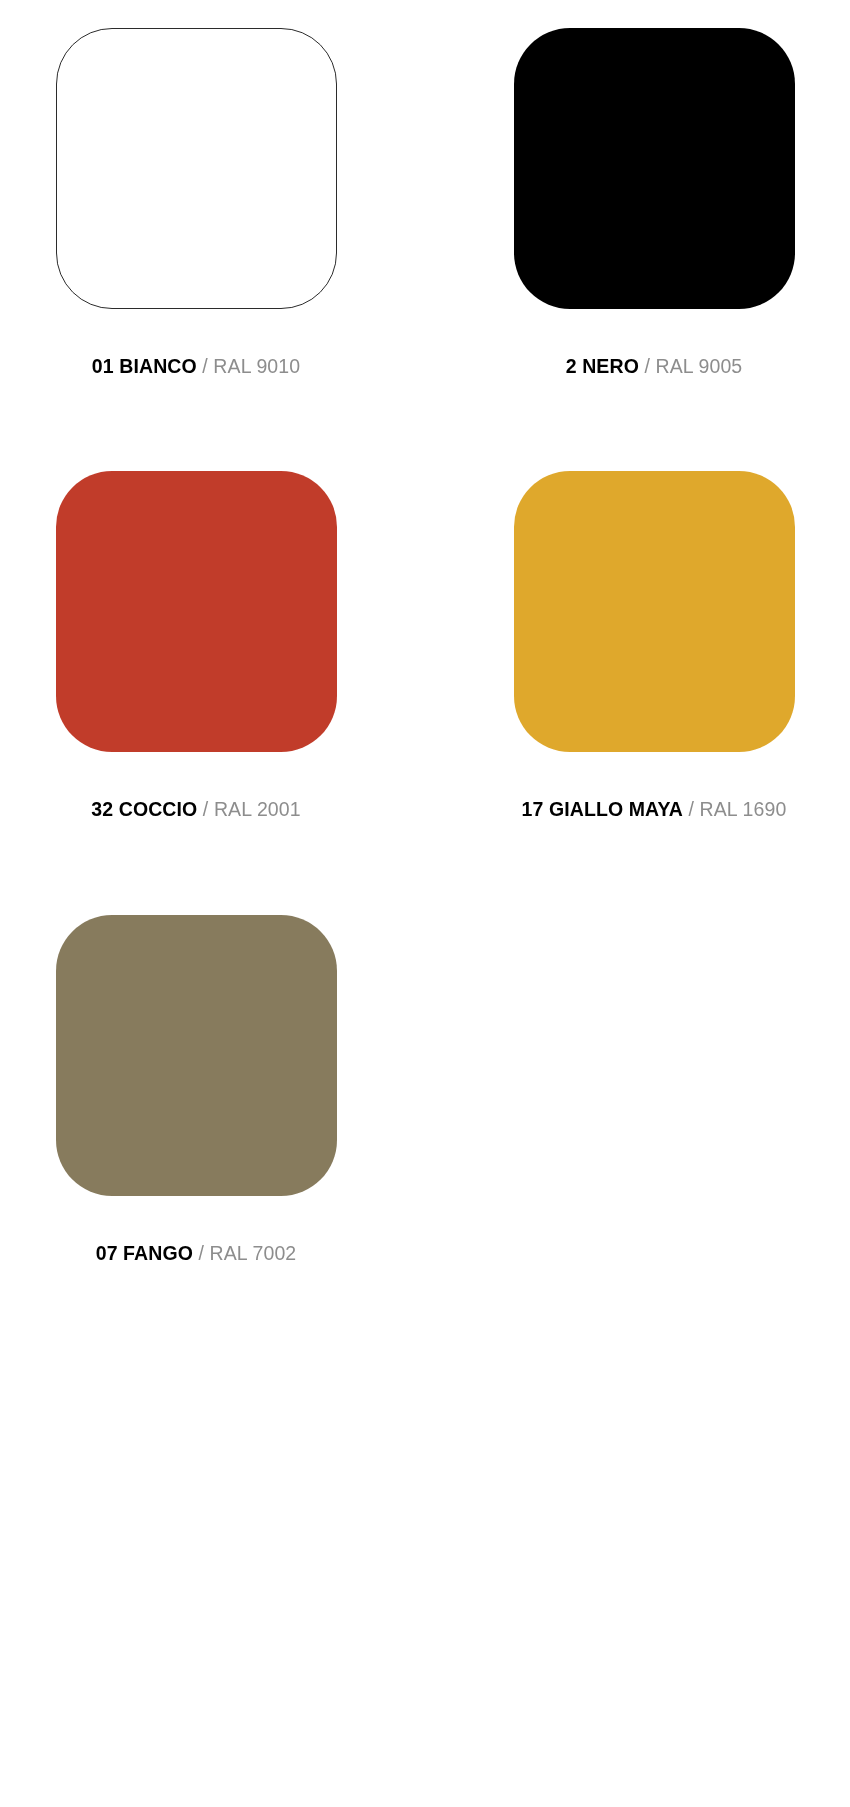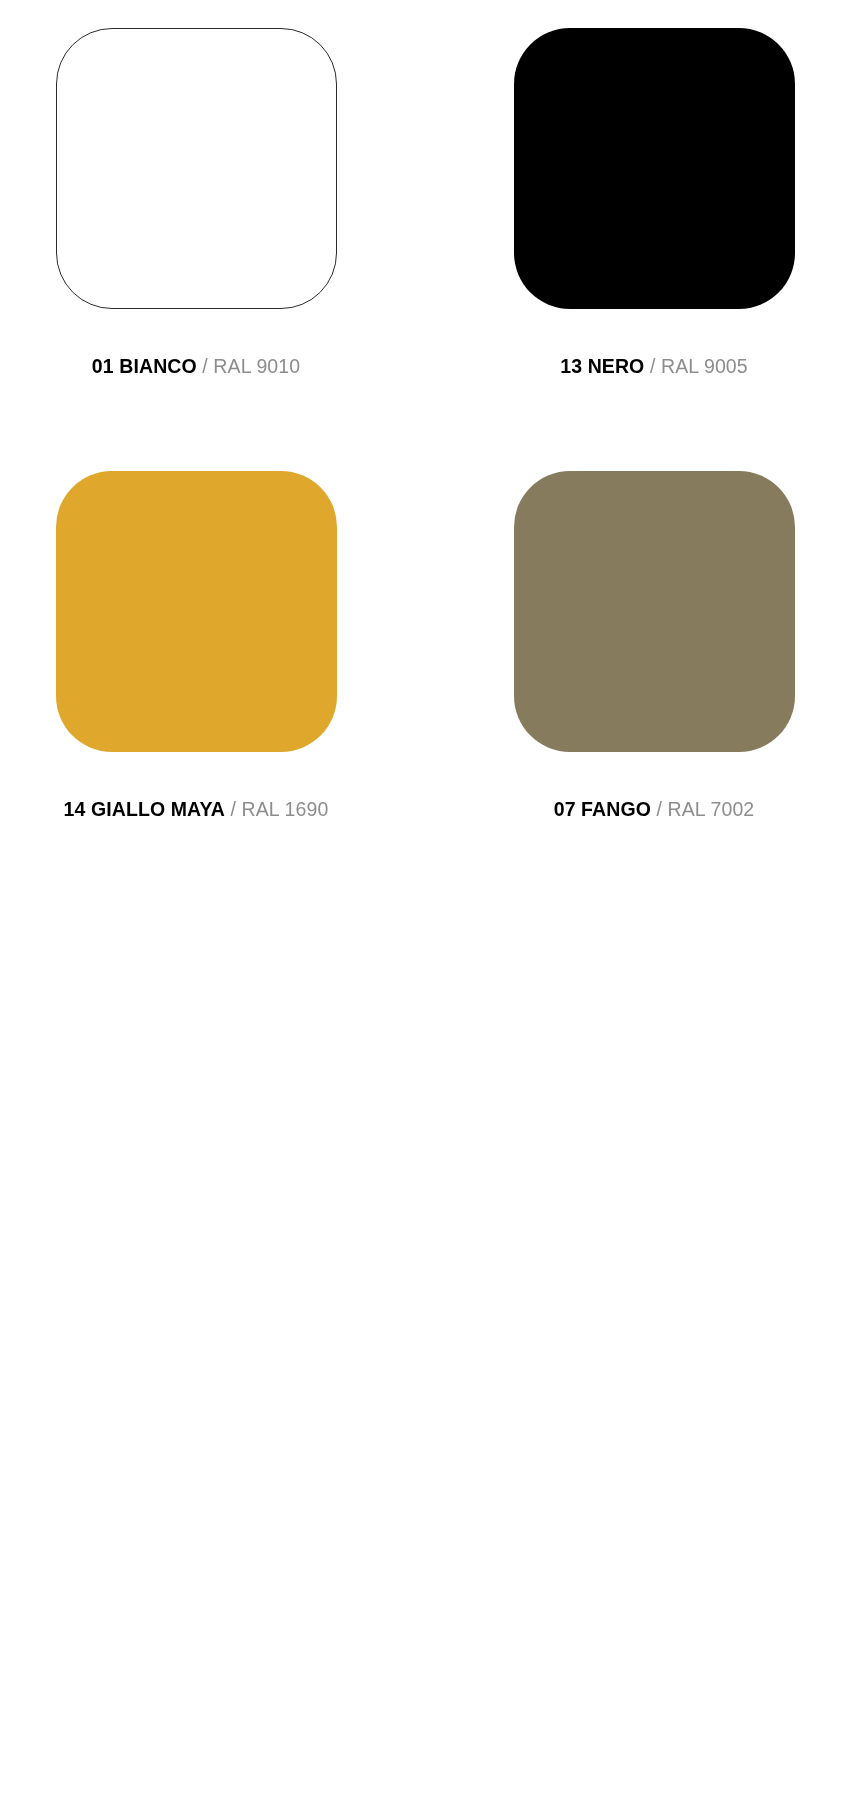--- a/index.html
+++ b/index.html
@@ -73,33 +73,40 @@
     <div class="swatch-chip outlined" style="background-color: rgb(255, 255, 255);"></div>
     <div class="swatch-label">
       <span class="swatch-name">01 BIANCO</span>
       <span class="swatch-ral">/ RAL 9010</span>
     </div>
   </div>
 
   <div class="swatch-cell">
     <div class="swatch-chip" style="background-color: rgb(0, 0, 0);"></div>
     <div class="swatch-label">
-      <span class="swatch-name">13 NERO</span>
+      <span class="swatch-name">2 NERO</span>
       <span class="swatch-ral">/ RAL 9005</span>
     </div>
   </div>
 
 
 
 
+  <div class="swatch-cell">
+    <div class="swatch-chip" style="background-color: rgb(193, 60, 42);"></div>
+    <div class="swatch-label">
+      <span class="swatch-name">32 COCCIO</span>
+      <span class="swatch-ral">/ RAL 2001</span>
+    </div>
+  </div>
 
   <div class="swatch-cell">
     <div class="swatch-chip" style="background-color: rgb(223, 168, 44);"></div>
     <div class="swatch-label">
-      <span class="swatch-name">14 GIALLO MAYA</span>
+      <span class="swatch-name">17 GIALLO MAYA</span>
       <span class="swatch-ral">/ RAL 1690</span>
     </div>
   </div>
 
   <div class="swatch-cell">
     <div class="swatch-chip" style="background-color: rgb(135, 123, 93);"></div>
     <div class="swatch-label">
       <span class="swatch-name">07 FANGO</span>
       <span class="swatch-ral">/ RAL 7002</span>
     </div>

